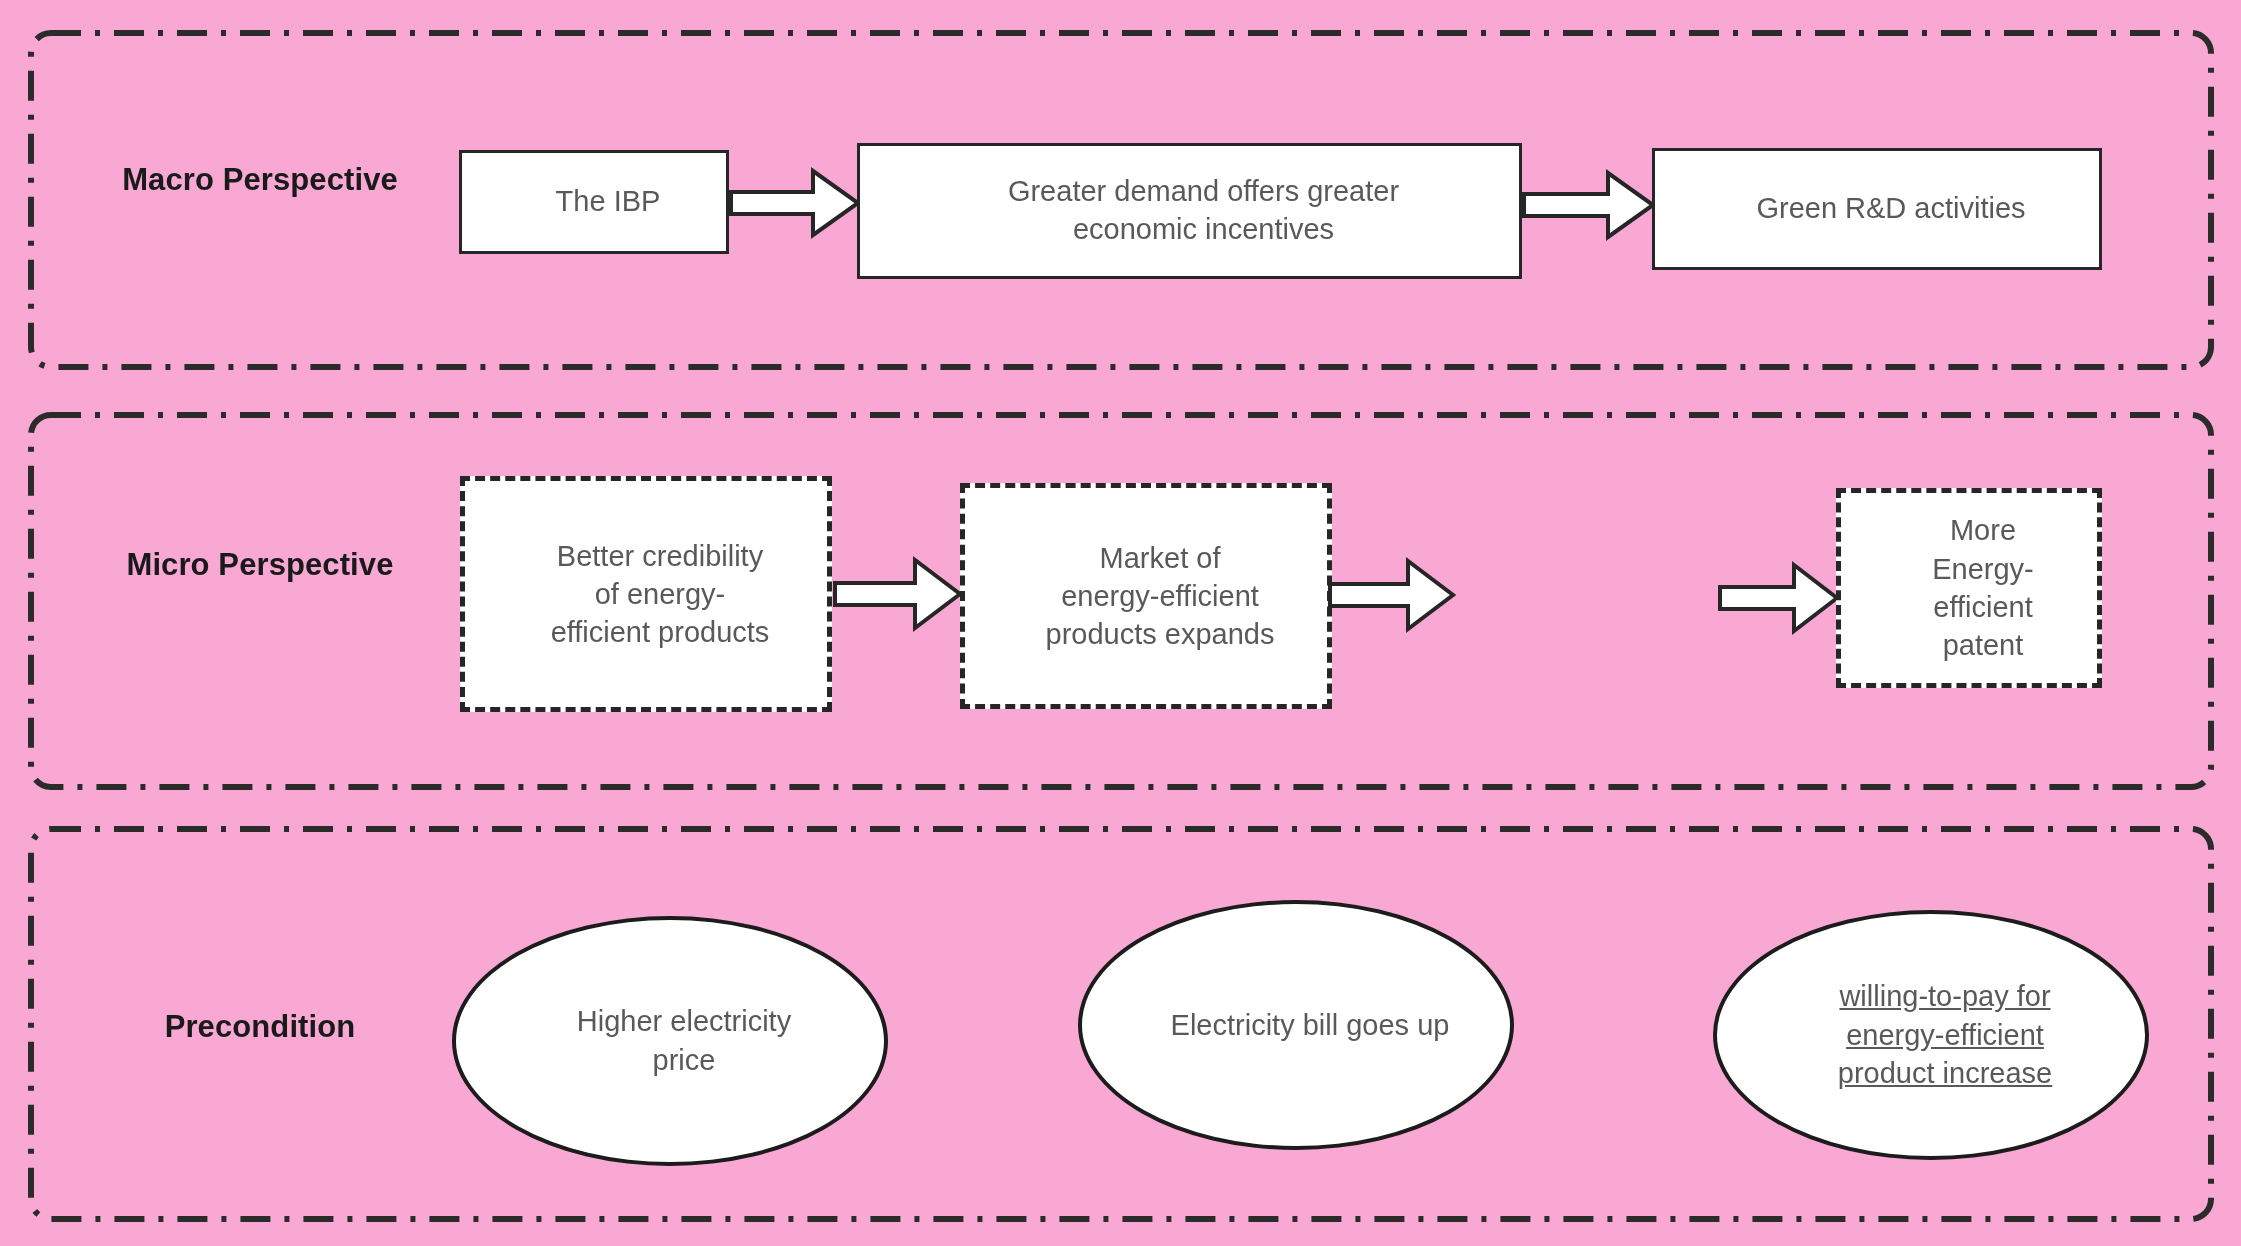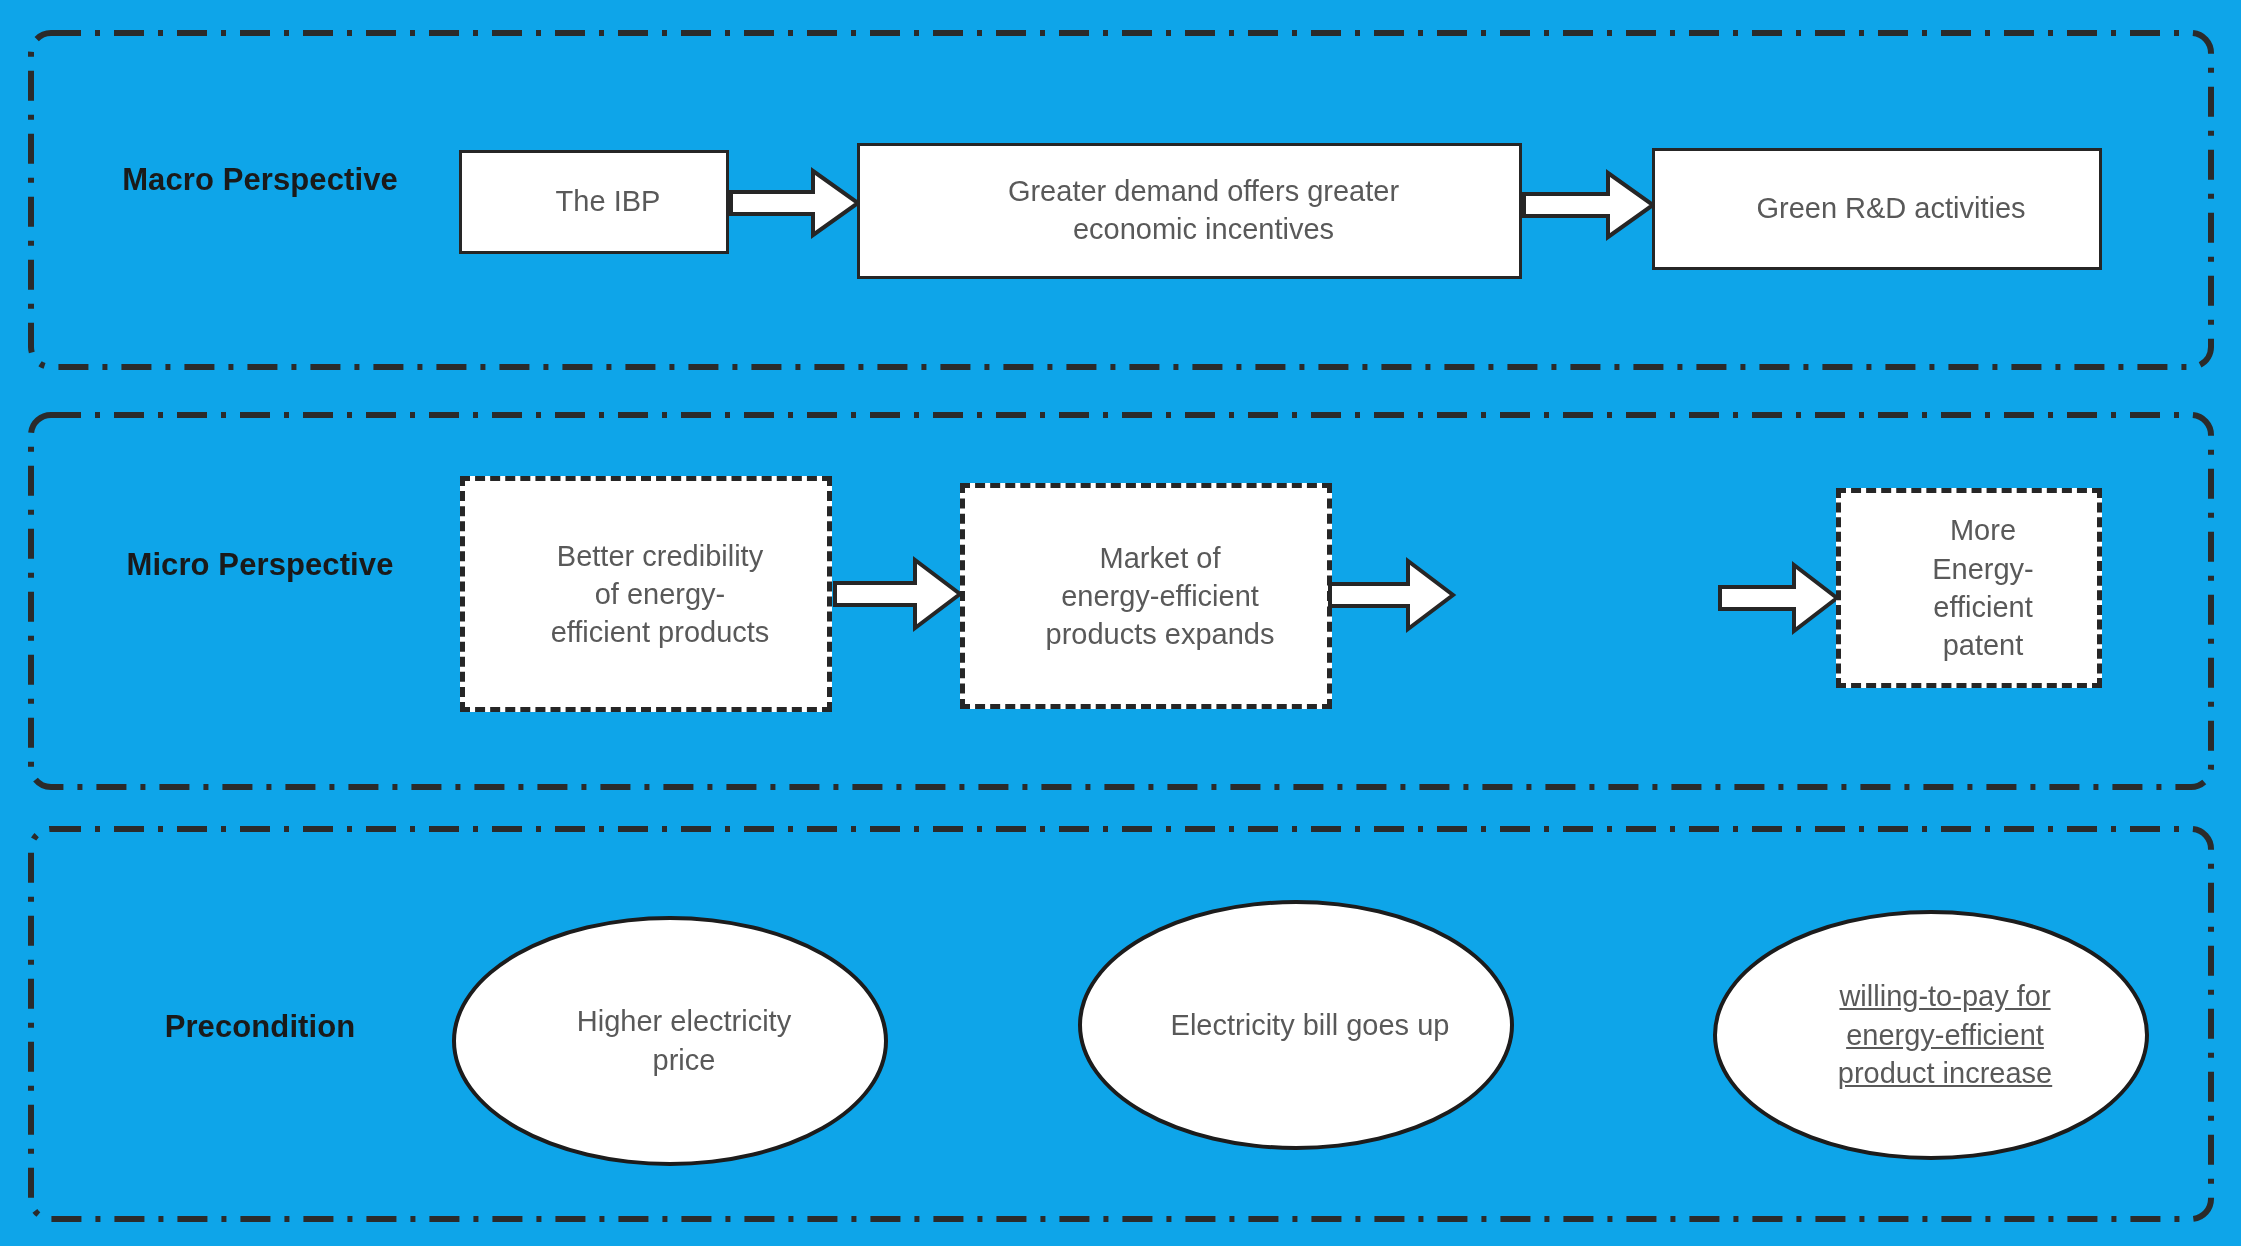--- a/index.html
+++ b/index.html
@@ -8,21 +8,21 @@
     background: #ffffff;
   }
   body {
     font-family: "Liberation Sans", sans-serif;
     -webkit-font-smoothing: antialiased;
   }
   #canvas {
     position: relative;
     width: 2241px;
     height: 1246px;
-    background: #0ea5e9;
+    background: #f9a8d4;
     overflow: hidden;
   }
 
   
   .panel {
     position: absolute;
     box-sizing: border-box;
     border: 4px dashed #2b2b2b;
     border-radius: 22px;
     background: transparent;

